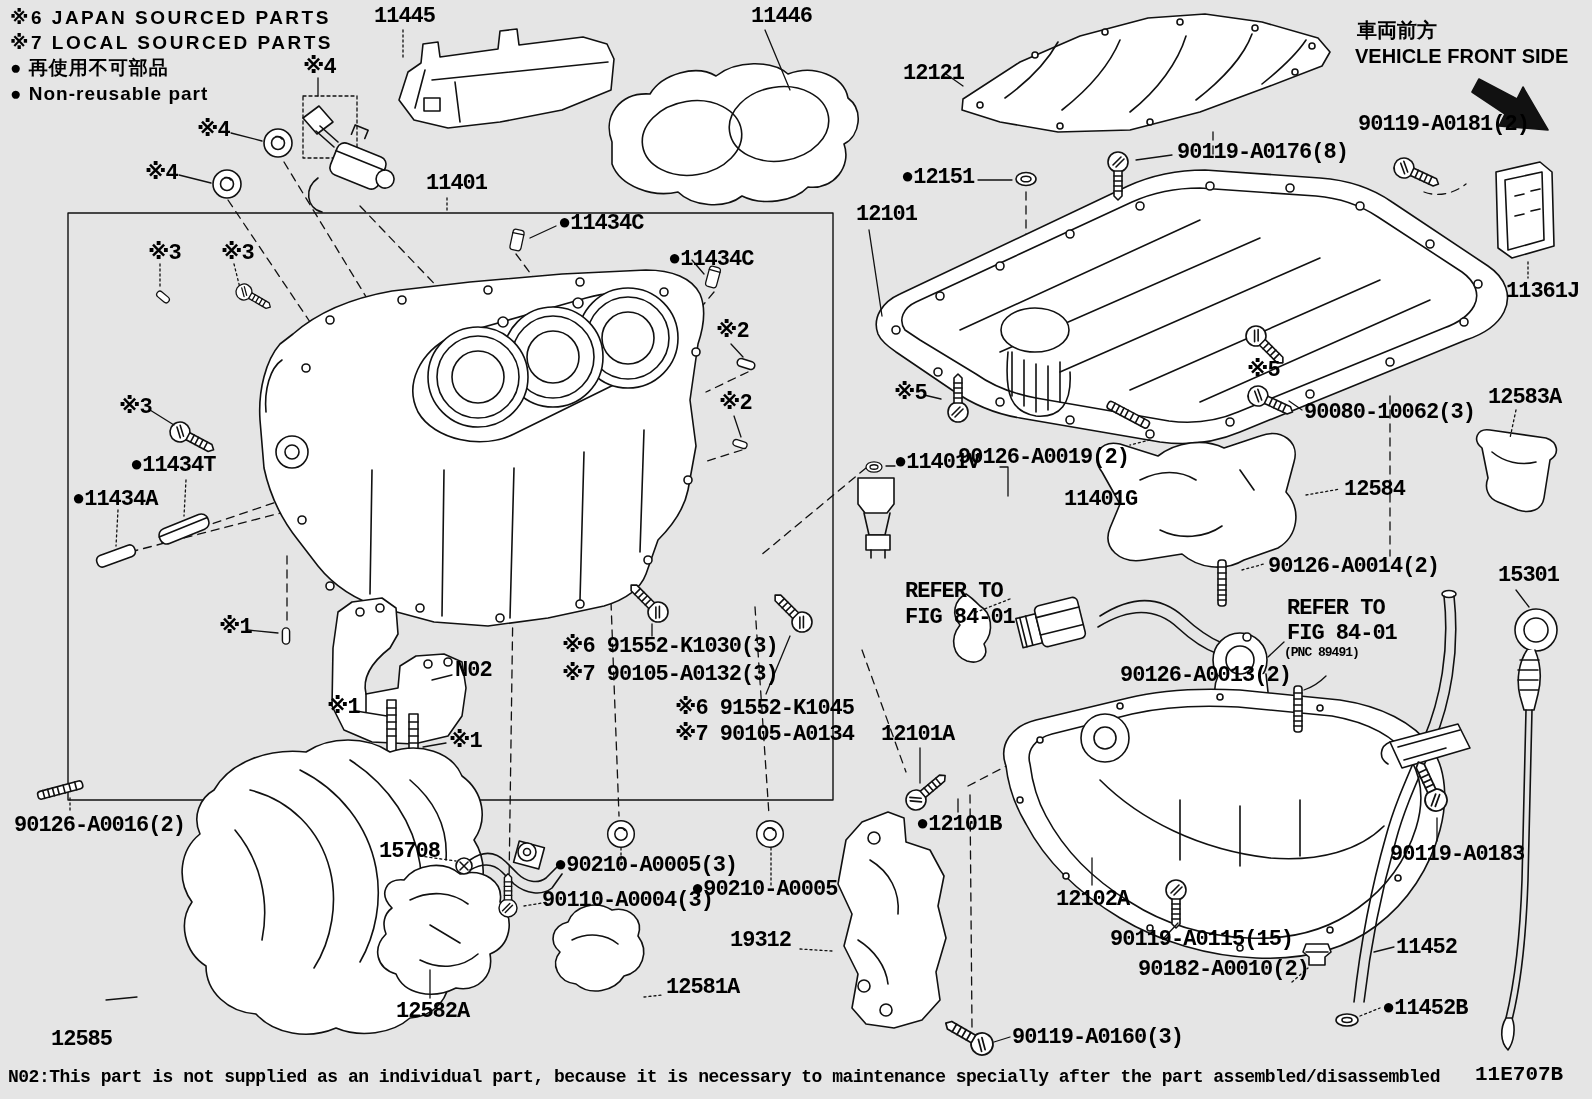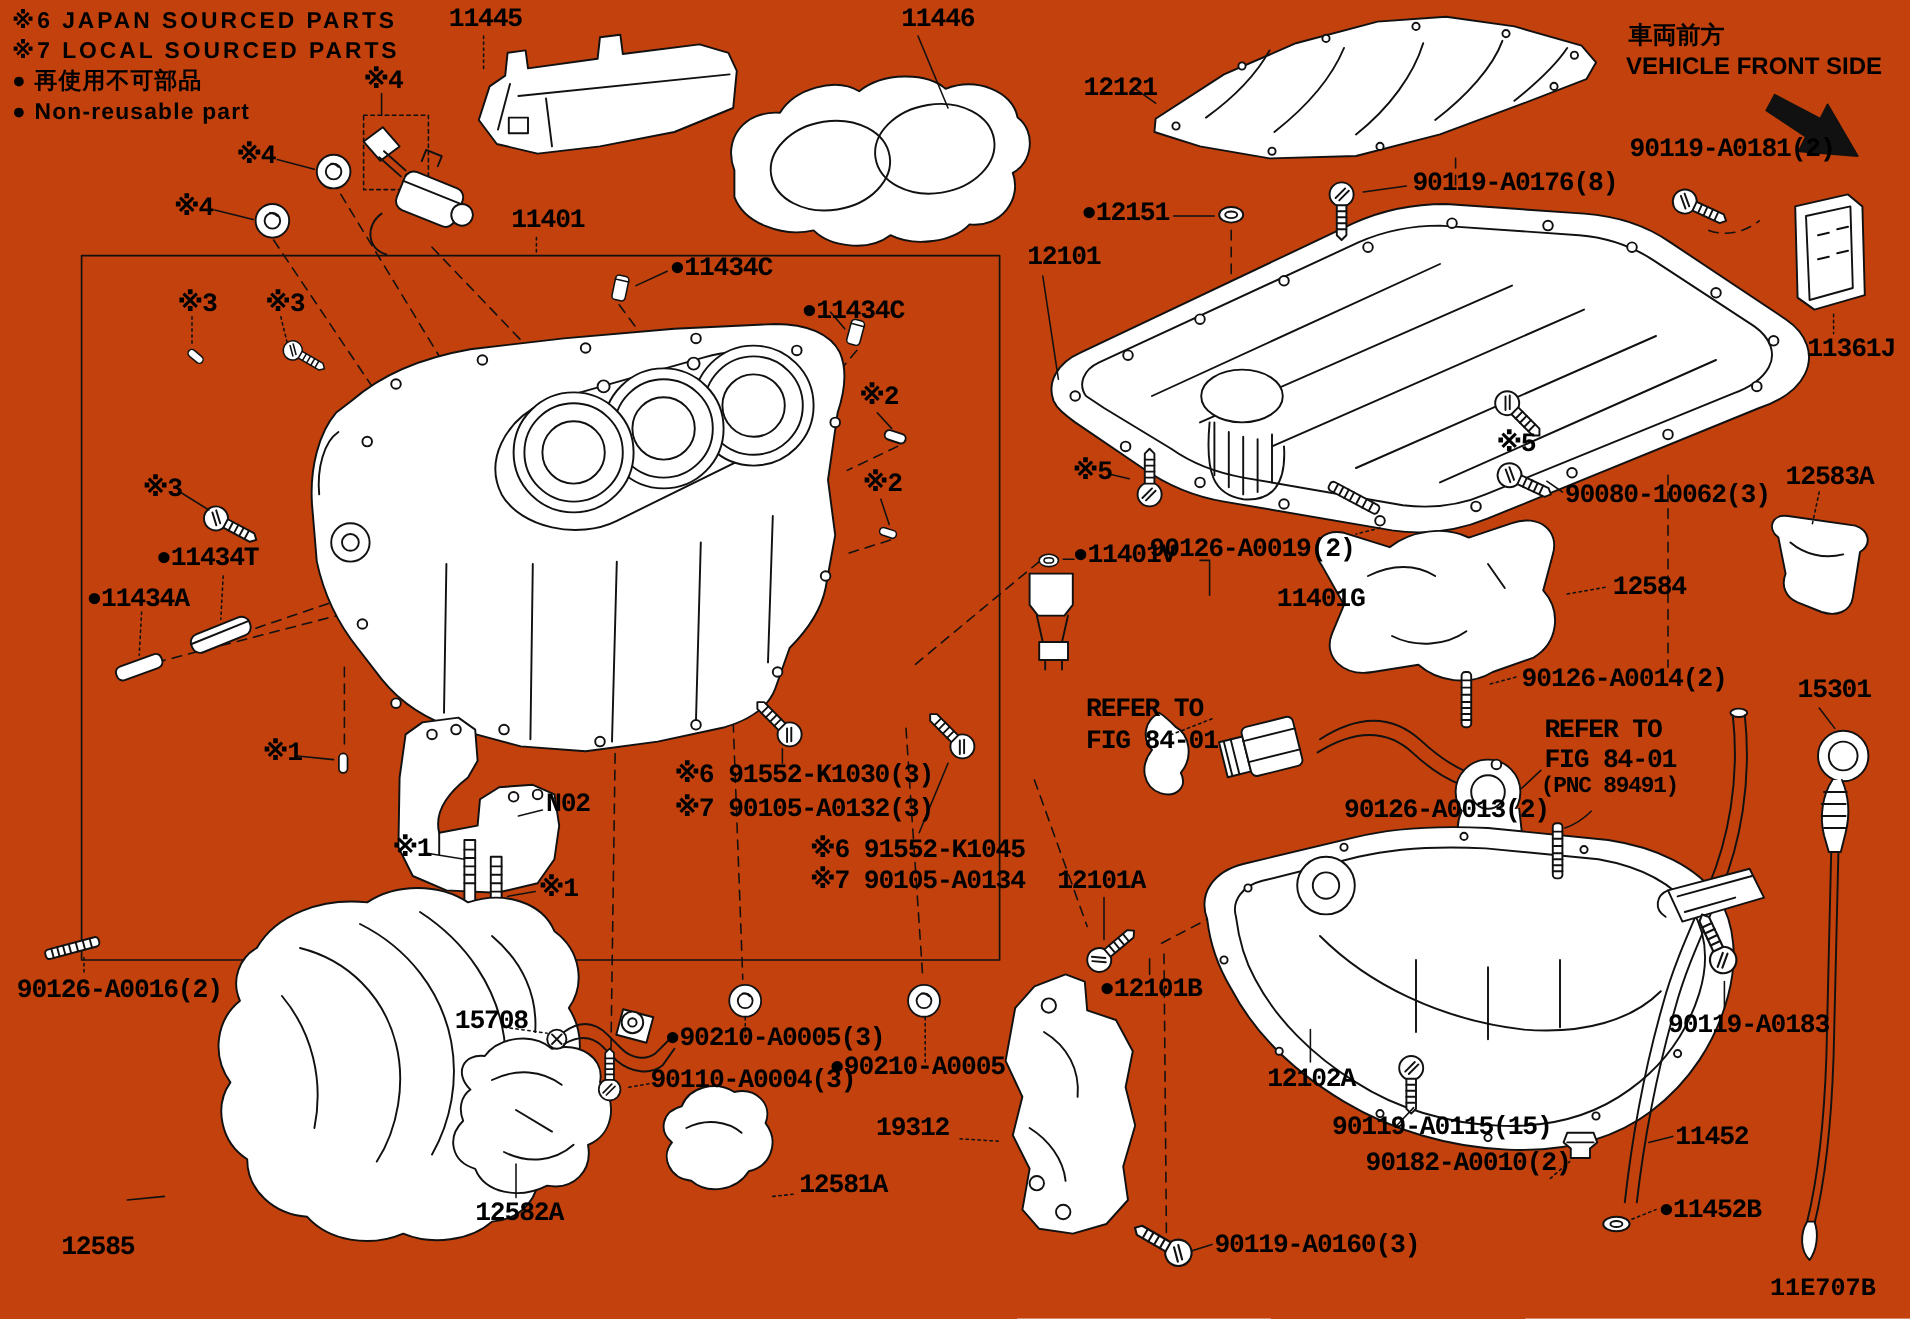--- a/index.html
+++ b/index.html
@@ -1,16 +1,16 @@
 <!DOCTYPE html>
 <html><head>
 <meta charset="utf-8">
 <style>
   html,body{margin:0;padding:0;background:#fff}
-  .stage{position:relative;width:1592px;height:1099px;background:#c2410c;overflow:hidden;
+  .stage{position:relative;width:1592px;height:1099px;background:#e5e5e5;overflow:hidden;
          font-family:"Liberation Sans","DejaVu Sans",sans-serif;color:#000}
   svg.art{position:absolute;left:0;top:0}
   .plabel{position:absolute;white-space:pre;color:#000;
           font:700 22px/1.05 "Liberation Mono","DejaVu Sans Mono","DejaVu Sans",monospace;
           letter-spacing:-1px}
   .legend-line{position:absolute;left:10px;white-space:pre;
           font:700 19px/1 "Liberation Sans","DejaVu Sans",sans-serif;letter-spacing:2.5px}
   .legend-line.jp{letter-spacing:1px}
   .orient{position:absolute;white-space:pre;font:700 20px/1 "Liberation Sans","DejaVu Sans",sans-serif}
   .note{position:absolute;left:8px;white-space:pre;
@@ -418,21 +418,21 @@
       <div class="plabel" style="left: 1304px; top: 401px;">90080-10062(3)</div>
       <div class="plabel" style="left: 1488px; top: 386px;">12583A</div>
       <div class="plabel" style="left: 894px; top: 451px;">●11401V</div>
       <div class="plabel" style="left: 1064px; top: 488px;">11401G</div>
       <div class="plabel" style="left: 1344px; top: 478px;">12584</div>
       <div class="plabel" style="left: 1268px; top: 555px;">90126-A0014(2)</div>
       <div class="plabel" style="left: 905px; top: 580px;">REFER TO</div>
       <div class="plabel" style="left: 905px; top: 606px;">FIG 84-01</div>
       <div class="plabel" style="left: 1287px; top: 597px;">REFER TO</div>
       <div class="plabel" style="left: 1287px; top: 622px;">FIG 84-01</div>
-      <div class="plabel" style="left: 1284px; top: 646px; font-size: 19px;">(PNC 89491)</div>
+      <div class="plabel" style="left: 1284px; top: 646px; font-size: 13px;">(PNC 89491)</div>
       <div class="plabel" style="left: 1120px; top: 664px;">90126-A0013(2)</div>
       <div class="plabel" style="left: 219px; top: 616px;">※1</div>
       <div class="plabel" style="left: 455px; top: 659px;">N02</div>
       <div class="plabel" style="left: 327px; top: 696px;">※1</div>
       <div class="plabel" style="left: 449px; top: 730px;">※1</div>
       <div class="plabel" style="left: 562px; top: 635px;">※6 91552-K1030(3)</div>
       <div class="plabel" style="left: 562px; top: 663px;">※7 90105-A0132(3)</div>
       <div class="plabel" style="left: 675px; top: 697px;">※6 91552-K1045</div>
       <div class="plabel" style="left: 675px; top: 723px;">※7 90105-A0134</div>
       <div class="plabel" style="left: 881px; top: 723px;">12101A</div>
@@ -449,15 +449,16 @@
       <div class="plabel" style="left: 1056px; top: 888px;">12102A</div>
       <div class="plabel" style="left: 1110px; top: 928px;">90119-A0115(15)</div>
       <div class="plabel" style="left: 1138px; top: 958px;">90182-A0010(2)</div>
       <div class="plabel" style="left: 1012px; top: 1026px;">90119-A0160(3)</div>
       <div class="plabel" style="left: 1396px; top: 936px;">11452</div>
       <div class="plabel" style="left: 1382px; top: 997px;">●11452B</div>
       <div class="plabel" style="left: 1390px; top: 843px;">90119-A0183</div>
       <div class="plabel" style="left: 1498px; top: 564px;">15301</div>
     </div>
 
+  <div class="note" style="top:1068px">N02:This part is not supplied as an individual part, because it is necessary to maintenance specially after the part assembled/disassembled</div>
   <div class="figcode" style="left:1475px;top:1064px">11E707B</div>
 
 </div>
 
 </body></html>

